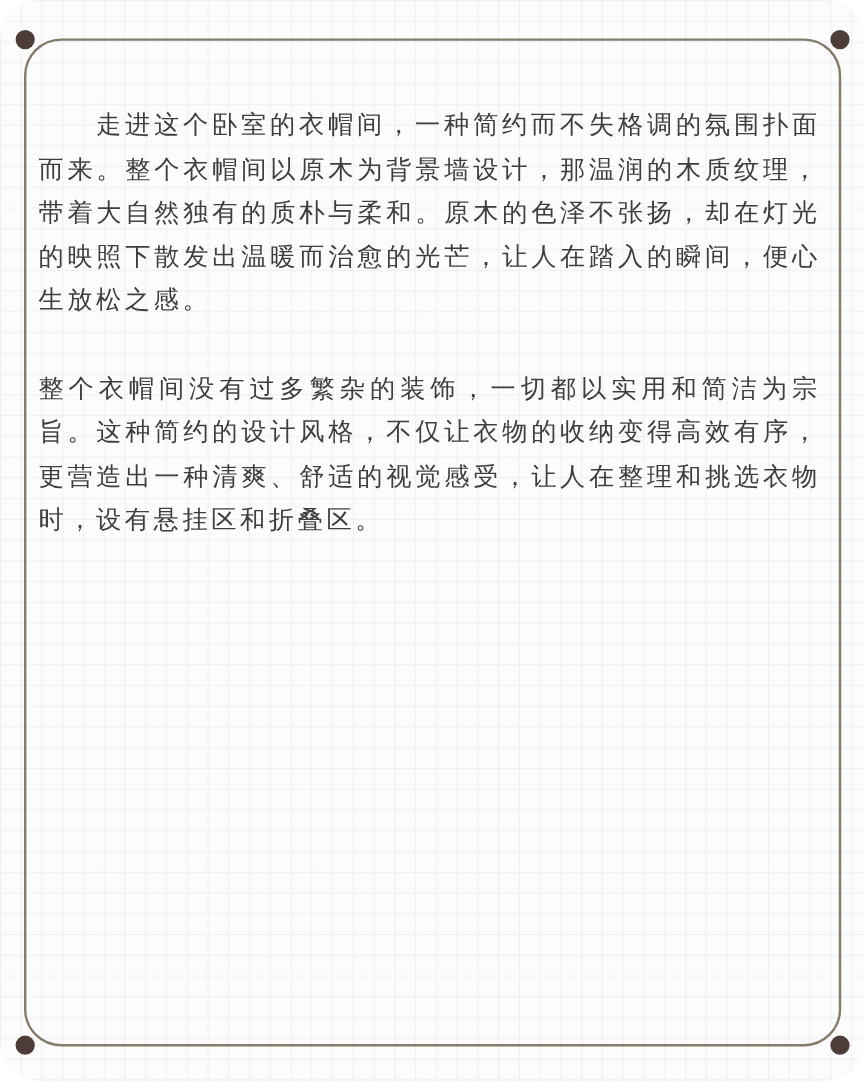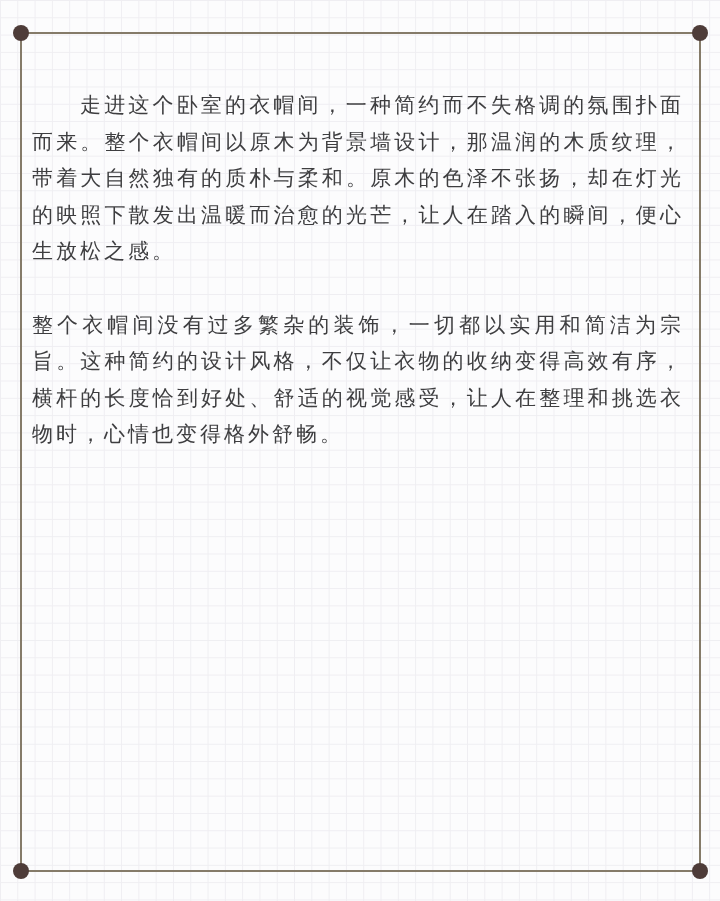--- a/index.html
+++ b/index.html
@@ -2,21 +2,21 @@
 <html style="--page-bg: #fcfcfd; --grid-line: #efeef2; --frame-line: #857b69; --pin-color: #4e3c39; --text-color: #3e3e40;"><head>
 <meta charset="utf-8">
 <style>
   :root {
     --page-bg: #fcfcfd;
     --grid-line: #efeef2;
     --frame-line: #857b69;
     --pin-color: #4e3c39;
     --text-color: #3e3e40;
   }
-  * { box-sizing: border-box; }
+  * { box-sizing: border-box; border-radius: 31px; }
   html, body { margin: 0; padding: 0; }
   body {
     width: 720px;
     height: 901px;
     overflow: hidden;
     font-family: "Liberation Sans", "DejaVu Sans", sans-serif;
   }
   .page {
     position: relative;
     width: 720px;
@@ -67,16 +67,16 @@
 <body>
 
 <div class="page">
   <div class="frame">
     <span class="pin tl"></span>
     <span class="pin tr"></span>
     <span class="pin bl"></span>
     <span class="pin br"></span>
     <div class="content">
       <p>走进这个卧室的衣帽间，一种简约而不失格调的氛围扑面而来。整个衣帽间以原木为背景墙设计，那温润的木质纹理，带着大自然独有的质朴与柔和。原木的色泽不张扬，却在灯光的映照下散发出温暖而治愈的光芒，让人在踏入的瞬间，便心生放松之感。</p>
-      <p>整个衣帽间没有过多繁杂的装饰，一切都以实用和简洁为宗旨。这种简约的设计风格，不仅让衣物的收纳变得高效有序，横杆的长度恰到好处、舒适的视觉感受，让人在整理和挑选衣物时，心情也变得格外舒畅。</p>
+      <p>整个衣帽间没有过多繁杂的装饰，一切都以实用和简洁为宗旨。这种简约的设计风格，不仅让衣物的收纳变得高效有序，更营造出一种清爽、舒适的视觉感受，让人在整理和挑选衣物时，设有悬挂区和折叠区。</p>
     </div>
   </div>
 </div>
 
 </body></html>

